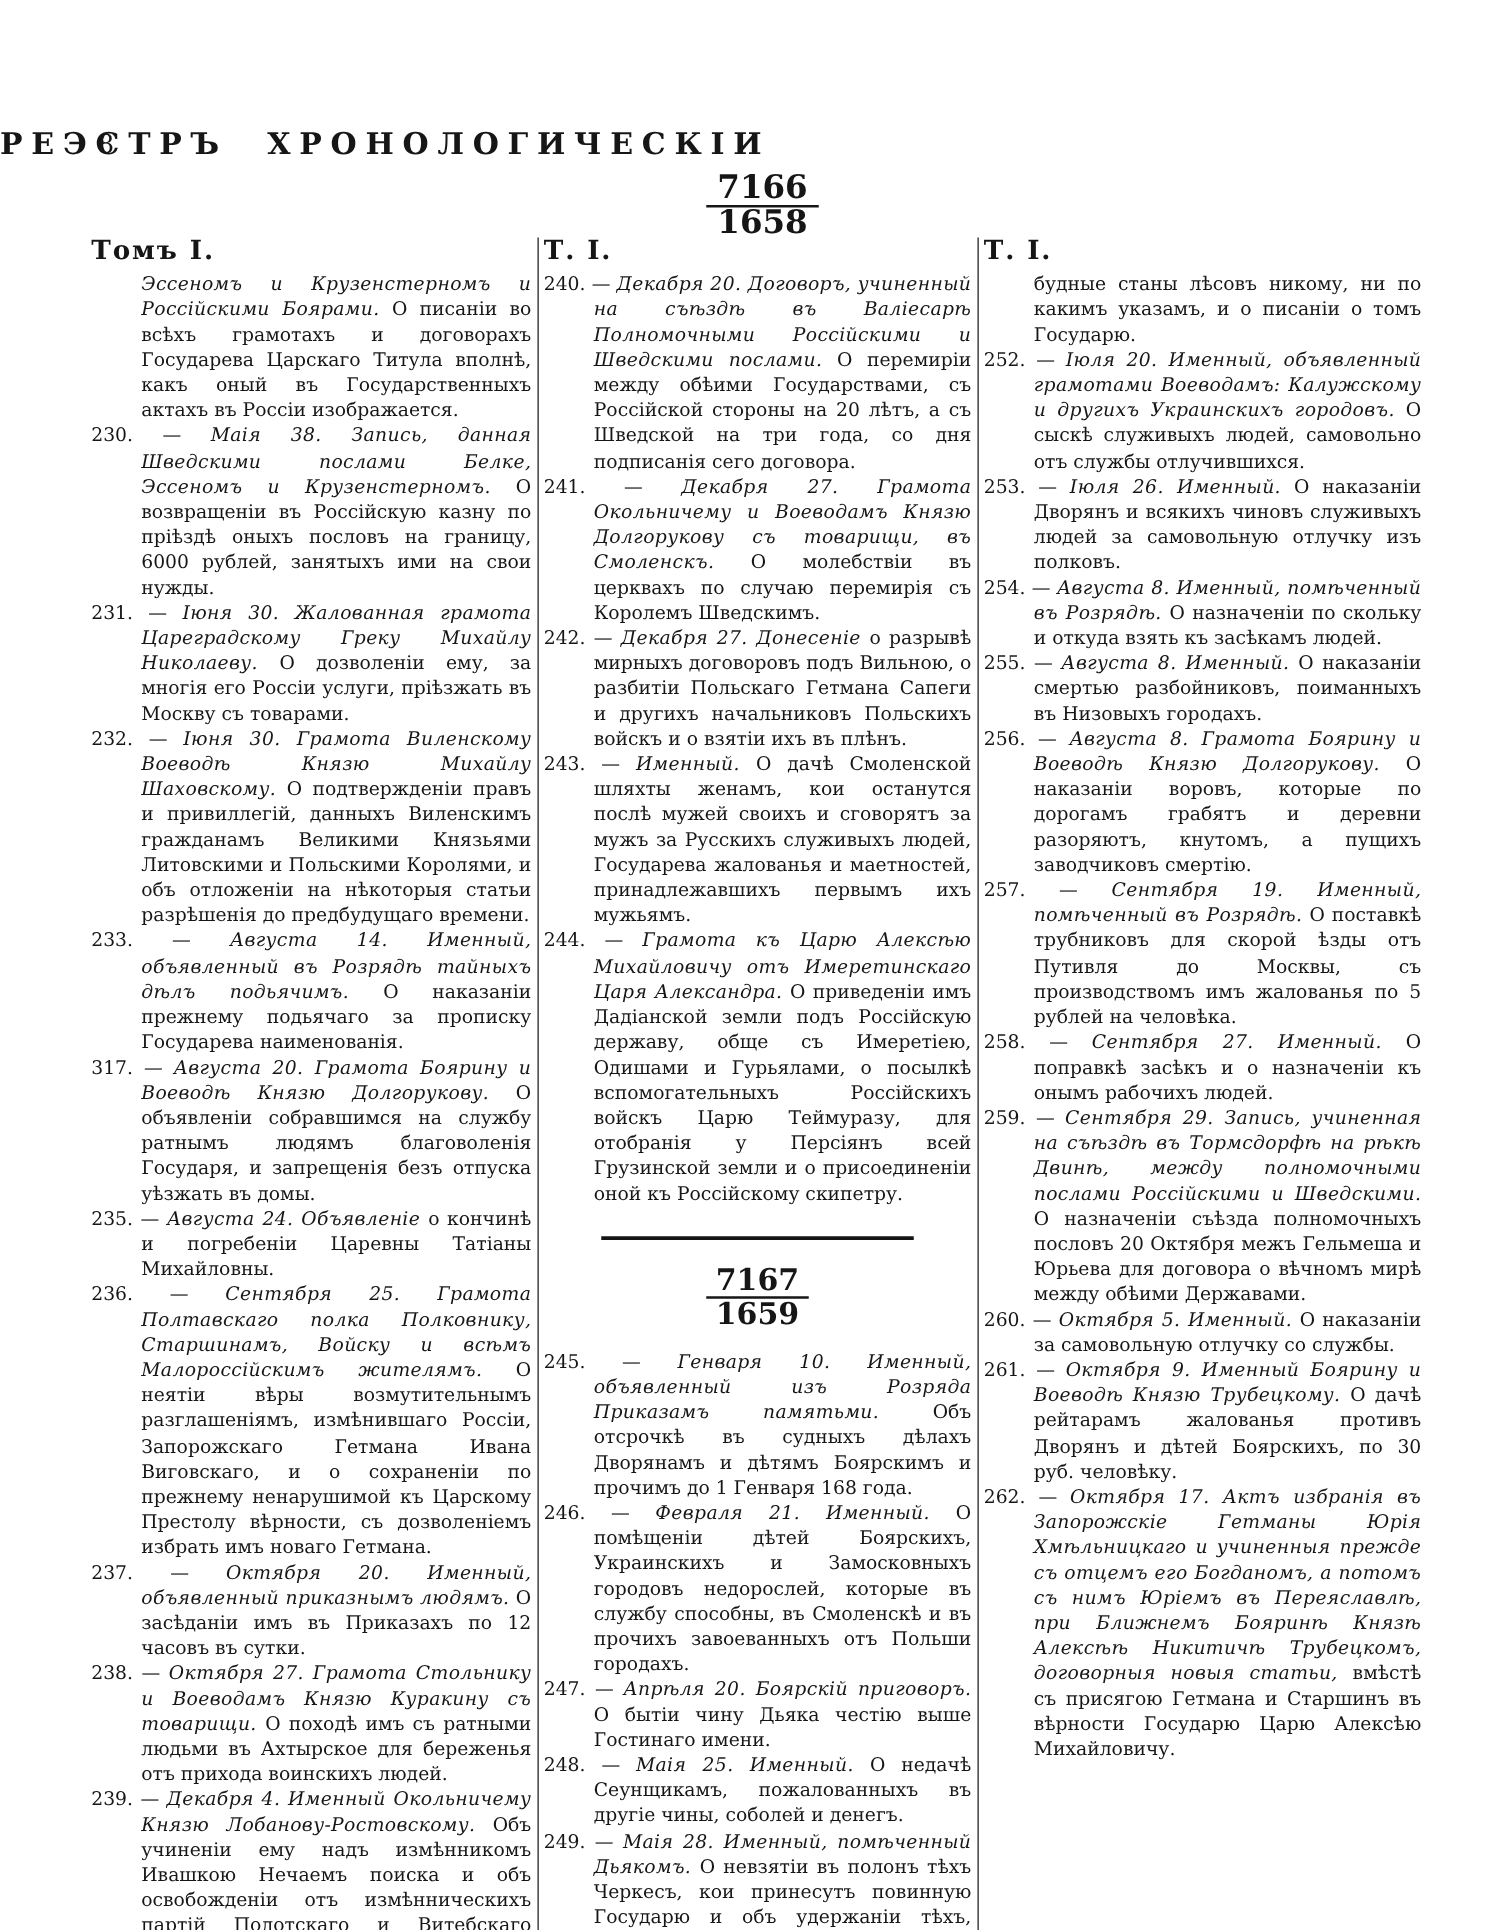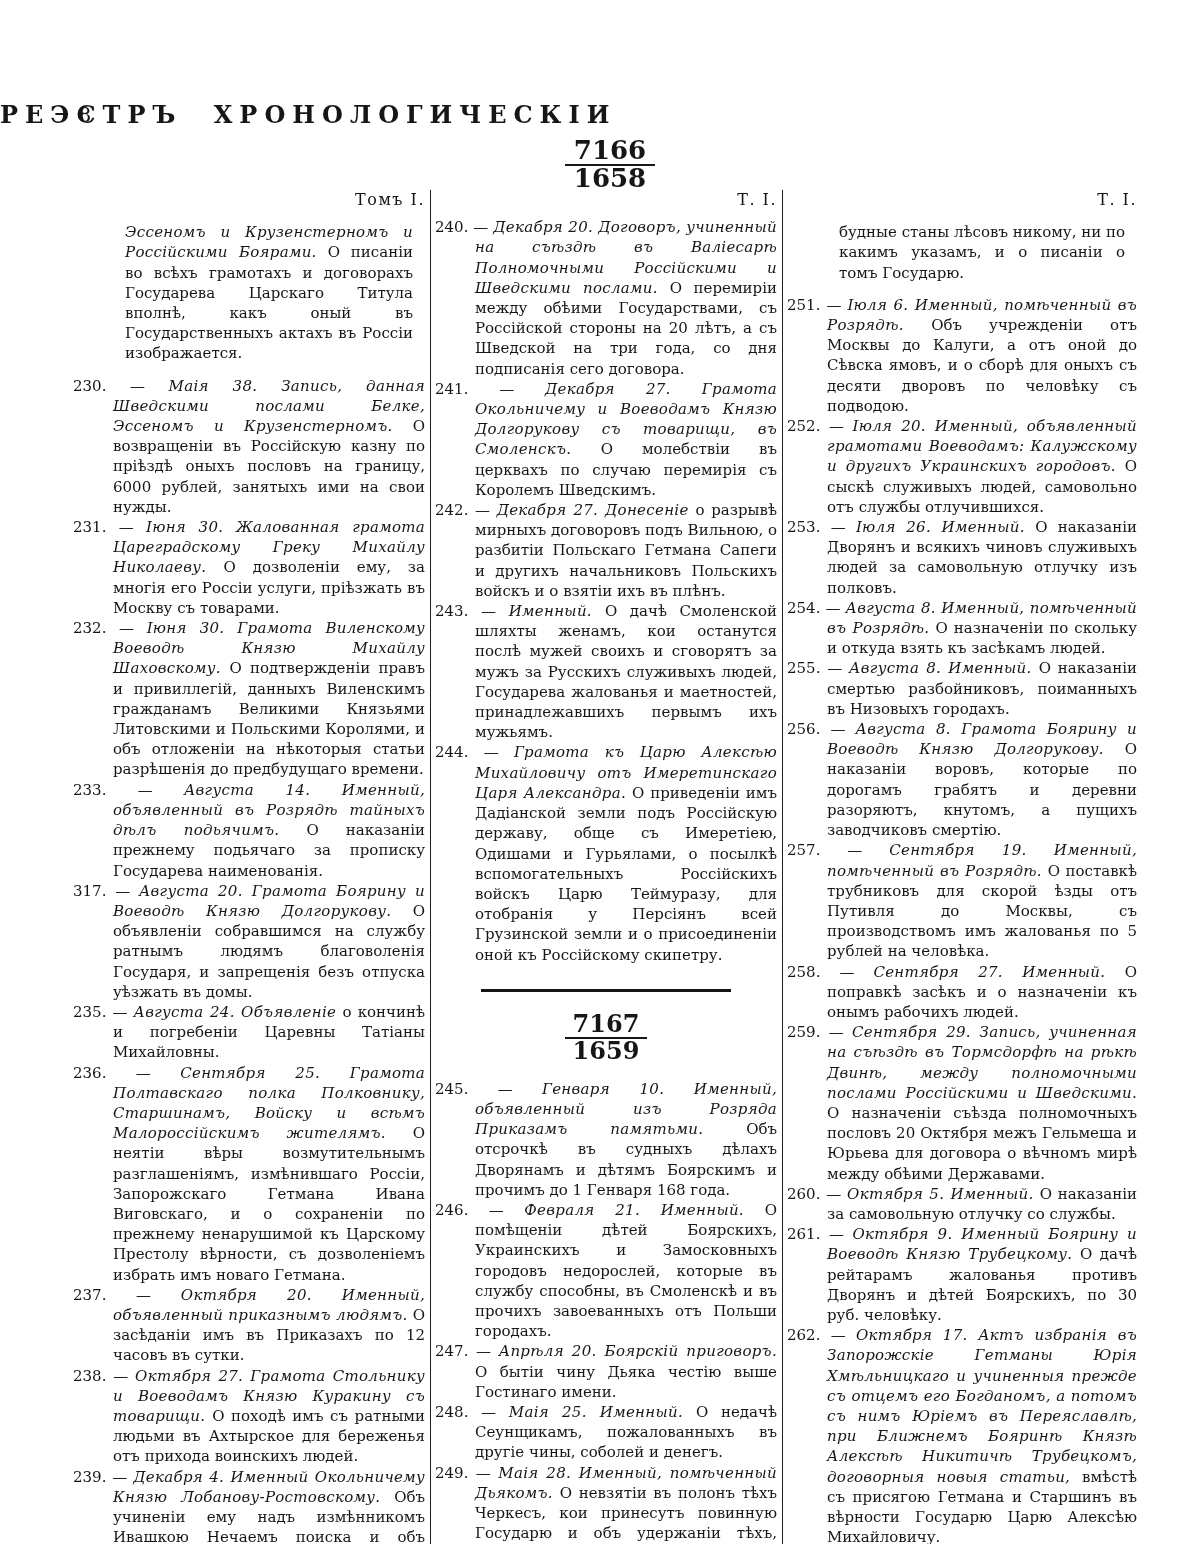--- a/index.html
+++ b/index.html
@@ -14,23 +14,23 @@
   .year-frac{position:absolute;left:10px;top:138px;width:100%;text-align:center;
     font-weight:bold;font-size:26px;line-height:25px;}
   .year-frac .frac-top{display:inline-block;border-bottom:2px solid #161616;padding:0 9px 1px;}
   .year-frac .frac-bot{display:block;}
   .columns{position:absolute;left:73px;top:190px;display:flex;align-items:stretch;}
   .col{font-size:15px;line-height:20.2px;text-align:justify;}
   .col-1{width:352px;}
   .col-2{width:342px;}
   .col-3{width:350px;}
   .vrule{width:1px;background:#1d1d1d;margin:0 4px 0 5px;}
-  .col-header{font-weight:normal;font-size:16px;letter-spacing:1.5px;margin:0 0 7px 0;text-align:right;}
+  .col-header{font-weight:bold;font-size:21px;letter-spacing:1.5px;margin:0 0 7px 0;text-align:left;}
   p.entry{margin:0;padding-left:40px;text-indent:-40px;}
-  p.intro{margin:12px;padding-left:40px;text-indent:0;}
+  p.intro{margin:0;padding-left:40px;text-indent:0;}
   .ital{font-style:italic;letter-spacing:0.3px;}
   .section-rule{width:250px;height:3px;background:#141414;margin:24px auto 20px auto;}
   .section-frac{text-align:center;font-weight:bold;font-size:24px;line-height:24px;margin:0 0 16px 0;text-indent:0;}
   .section-frac .frac-top{display:inline-block;border-bottom:2px solid #161616;padding:0 8px 1px;}
   .section-frac .frac-bot{display:block;}
 </style>
 </head>
 <body>
 
 <div class="page-number">8</div>
@@ -70,21 +70,20 @@
       <p class="entry"><span class="num">245.</span><span class="dash"> — </span><span class="ital">Генваря 10. Именный, объявленный изъ Розряда Приказамъ памятьми. </span><span class="roman">Объ отсрочкѣ въ судныхъ дѣлахъ Дворянамъ и дѣтямъ Боярскимъ и прочимъ до 1 Генваря 168 года.</span></p>
       <p class="entry"><span class="num">246.</span><span class="dash"> — </span><span class="ital">Февраля 21. Именный. </span><span class="roman">О помѣщеніи дѣтей Боярскихъ, Украинскихъ и Замосковныхъ городовъ недорослей, которые въ службу способны, въ Смоленскѣ и въ прочихъ завоеванныхъ отъ Польши городахъ.</span></p>
       <p class="entry"><span class="num">247.</span><span class="dash"> — </span><span class="ital">Апрѣля 20. Боярскій приговоръ. </span><span class="roman">О бытіи чину Дьяка честію выше Гостинаго имени.</span></p>
       <p class="entry"><span class="num">248.</span><span class="dash"> — </span><span class="ital">Маія 25. Именный. </span><span class="roman">О недачѣ Сеунщикамъ, пожалованныхъ въ другіе чины, соболей и денегъ.</span></p>
       <p class="entry"><span class="num">249.</span><span class="dash"> — </span><span class="ital">Маія 28. Именный, помѣченный Дьякомъ. </span><span class="roman">О невзятіи въ полонъ тѣхъ Черкесъ, кои принесутъ повинную Государю и объ удержаніи тѣхъ, которые взяты будутъ съ бою.</span></p>
     </div>
   <div class="vrule"></div>
   <div class="col col-3">
     <p class="col-header">Т. І.</p>
   <p class="intro"><span class="roman">будные станы лѣсовъ никому, ни по какимъ указамъ, и о писаніи о томъ Государю.</span></p>
-      <p class="entry"><span class="num">251.</span><span class="dash"> — </span><span class="ital">Іюля 6. Именный, помѣченный въ Розрядѣ. </span><span class="roman">Объ учрежденіи отъ Москвы до Калуги, а отъ оной до Сѣвска ямовъ, и о сборѣ для оныхъ съ десяти дворовъ по человѣку съ подводою.</span></p>
       <p class="entry"><span class="num">252.</span><span class="dash"> — </span><span class="ital">Іюля 20. Именный, объявленный грамотами Воеводамъ: Калужскому и другихъ Украинскихъ городовъ. </span><span class="roman">О сыскѣ служивыхъ людей, самовольно отъ службы отлучившихся.</span></p>
       <p class="entry"><span class="num">253.</span><span class="dash"> — </span><span class="ital">Іюля 26. Именный. </span><span class="roman">О наказаніи Дворянъ и всякихъ чиновъ служивыхъ людей за самовольную отлучку изъ полковъ.</span></p>
       <p class="entry"><span class="num">254.</span><span class="dash"> — </span><span class="ital">Августа 8. Именный, помѣченный въ Розрядѣ. </span><span class="roman">О назначеніи по скольку и откуда взять къ засѣкамъ людей.</span></p>
       <p class="entry"><span class="num">255.</span><span class="dash"> — </span><span class="ital">Августа 8. Именный. </span><span class="roman">О наказаніи смертью разбойниковъ, поиманныхъ въ Низовыхъ городахъ.</span></p>
       <p class="entry"><span class="num">256.</span><span class="dash"> — </span><span class="ital">Августа 8. Грамота Боярину и Воеводѣ Князю Долгорукову. </span><span class="roman">О наказаніи воровъ, которые по дорогамъ грабятъ и деревни разоряютъ, кнутомъ, а пущихъ заводчиковъ смертію.</span></p>
       <p class="entry"><span class="num">257.</span><span class="dash"> — </span><span class="ital">Сентября 19. Именный, помѣченный въ Розрядѣ. </span><span class="roman">О поставкѣ трубниковъ для скорой ѣзды отъ Путивля до Москвы, съ производствомъ имъ жалованья по 5 рублей на человѣка.</span></p>
       <p class="entry"><span class="num">258.</span><span class="dash"> — </span><span class="ital">Сентября 27. Именный. </span><span class="roman">О поправкѣ засѣкъ и о назначеніи къ онымъ рабочихъ людей.</span></p>
       <p class="entry"><span class="num">259.</span><span class="dash"> — </span><span class="ital">Сентября 29. Запись, учиненная на съѣздѣ въ Тормсдорфѣ на рѣкѣ Двинѣ, между полномочными послами Россійскими и Шведскими. </span><span class="roman">О назначеніи съѣзда полномочныхъ пословъ 20 Октября межъ Гельмеша и Юрьева для договора о вѣчномъ мирѣ между обѣими Державами.</span></p>
       <p class="entry"><span class="num">260.</span><span class="dash"> — </span><span class="ital">Октября 5. Именный. </span><span class="roman">О наказаніи за самовольную отлучку со службы.</span></p>
       <p class="entry"><span class="num">261.</span><span class="dash"> — </span><span class="ital">Октября 9. Именный Боярину и Воеводѣ Князю Трубецкому. </span><span class="roman">О дачѣ рейтарамъ жалованья противъ Дворянъ и дѣтей Боярскихъ, по 30 руб. человѣку.</span></p>

